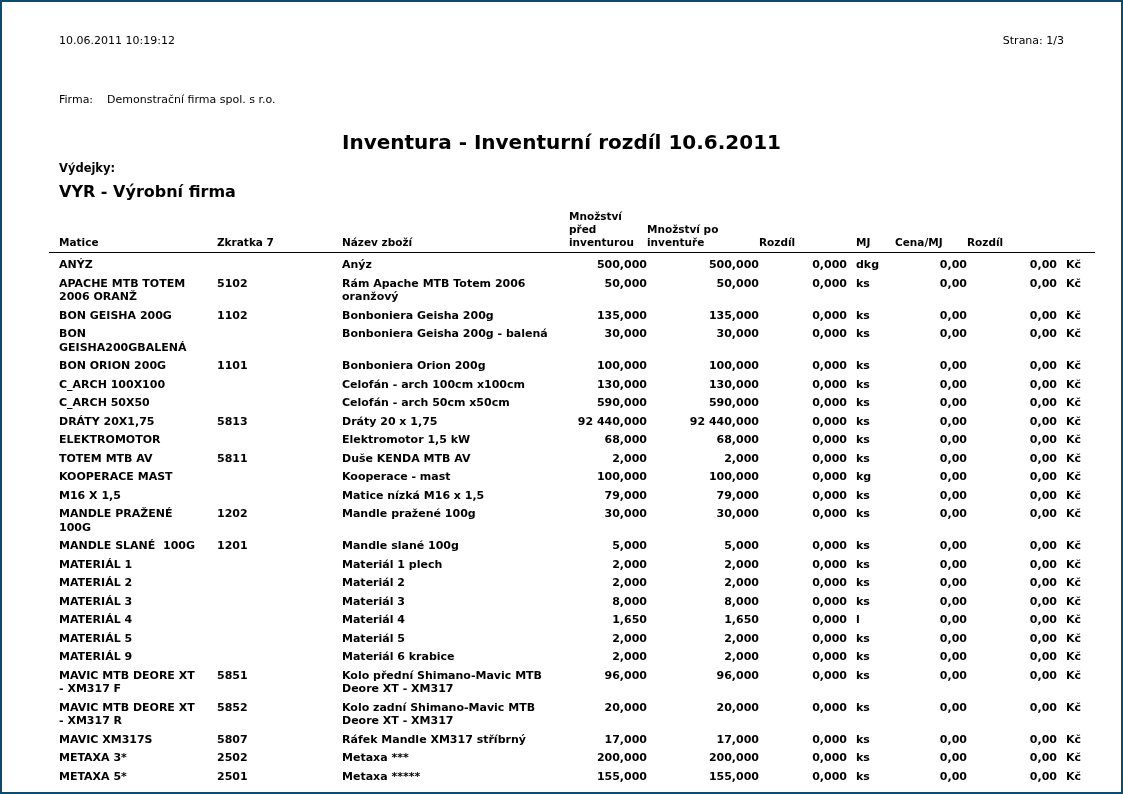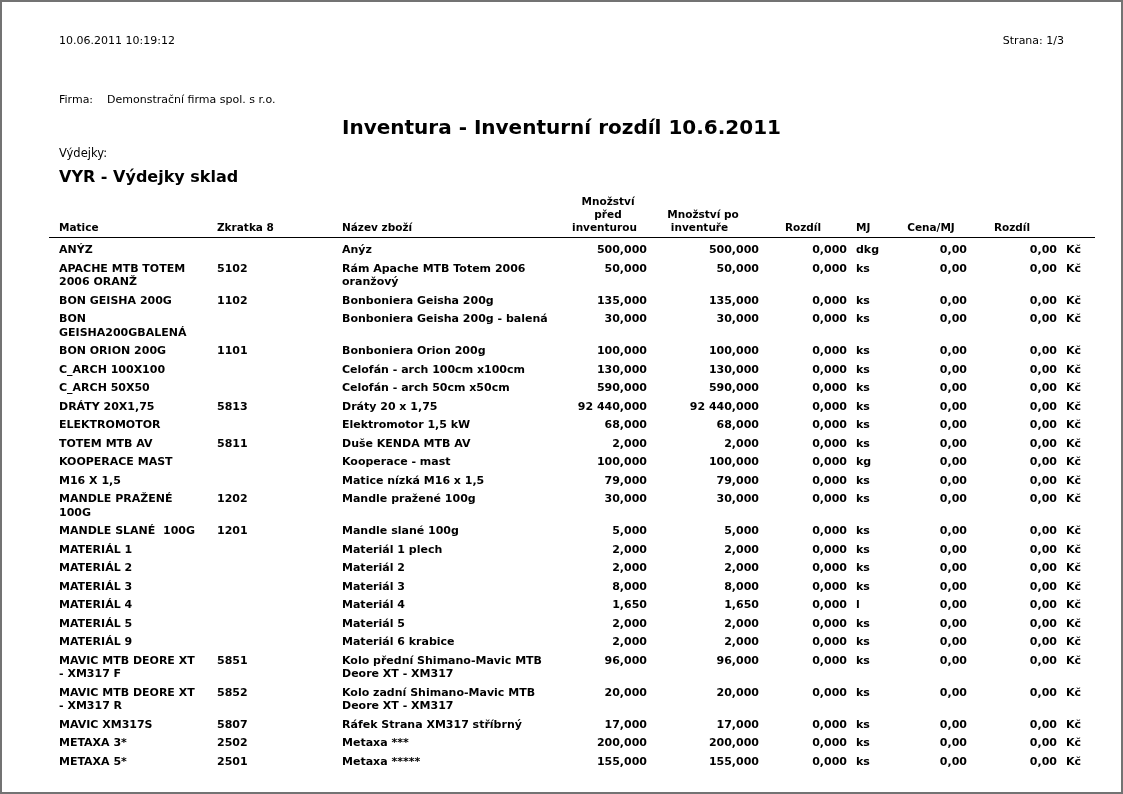--- a/index.html
+++ b/index.html
@@ -1,39 +1,39 @@
 <!DOCTYPE html>
 <html><head>
 <meta charset="utf-8">
 <style>
   * { margin: 0; padding: 0; box-sizing: border-box; }
   html, body { background: #ffffff; }
   body { width: 1123px; height: 794px; font-family: "DejaVu Sans", "Liberation Sans", sans-serif; color: #000; }
   .page {
     width: 1123px; height: 794px;
     background: #fff;
-    border: 2px solid #737373;
+    border: 2px solid #0c4a6e;
     padding-top: 31px;
     overflow: hidden;
   }
   .page-header {
     display: flex; justify-content: space-between; align-items: flex-start;
     margin: 0 57px;
     font-size: 11px; line-height: 15px;
   }
   .meta-left .firma-line { display: flex; margin-top: 44px; }
   .firma-label { margin-right: 14px; }
   .report-title {
     text-align: center;
     font-size: 20px; font-weight: bold;
-    margin-top: 8px; line-height: 24px;
+    margin-top: 23px; line-height: 24px;
   }
   .vydejky {
     margin: 7px 0 0 57px;
-    font-size: 11.5px; font-weight: normal; line-height: 14px;
+    font-size: 11.5px; font-weight: bold; line-height: 14px;
   }
   .section-title {
     margin: 7px 0 0 57px;
     font-size: 16px; font-weight: bold; line-height: 19px;
   }
   table.report {
     border-collapse: collapse;
     table-layout: fixed;
     margin: 9px 0 0 47px;
     width: 1046px;
@@ -42,21 +42,21 @@
   col.c4 { width: 78px; }  col.c5 { width: 112px; } col.c6 { width: 88px; }
   col.c7 { width: 48px; }  col.c8 { width: 72px; }  col.c9 { width: 90px; }
   col.c10 { width: 38px; }
   thead th {
     font-size: 10.5px; font-weight: bold; line-height: 13px;
     vertical-align: bottom;
     border-bottom: 1.5px solid #000;
     padding-bottom: 3px;
   }
   thead th.l { text-align: left; }
-  thead th.r { text-align: center; }
+  thead th.r { text-align: left; }
   thead th .sub { padding-right: 7px; }
   th.c1pad, td.c1pad { padding-left: 10px; }
   tbody td {
     font-size: 11px; font-weight: bold; line-height: 13.5px;
     vertical-align: top;
     padding-top: 5px;
   }
   td.l { text-align: left; }
   td.r { text-align: right; }
   td.c-zkratka { white-space: pre-wrap; padding-right: 14px; }
@@ -76,39 +76,39 @@
         <span>Demonstrační firma spol. s r.o.</span>
       </div>
     </div>
     <div class="meta-right">Strana: 1/3</div>
   </div>
 
   <div class="report-title">Inventura - Inventurní rozdíl 10.6.2011</div>
 
   <div class="vydejky">Výdejky:</div>
 
-  <div class="section-title">VYR - Výdejky sklad</div>
+  <div class="section-title">VYR - Výrobní firma</div>
 
   <table class="report">
     <colgroup>
       <col class="c1">
         <col class="c2">
         <col class="c3">
         <col class="c4">
         <col class="c5">
       <col class="c6">
         <col class="c7">
         <col class="c8">
         <col class="c9">
         <col class="c10">
     </colgroup>
     <thead>
       <tr>
         <th class="l c1pad">Matice</th>
-        <th class="l">Zkratka 8</th>
+        <th class="l">Zkratka 7</th>
         <th class="l">Název zboží</th>
         <th class="r">
           <div>Množství před</div>
           <div class="sub">inventurou</div>
         </th>
         <th class="r">
           <div>Množství po</div>
           <div class="sub">inventuře</div>
         </th>
         <th class="r">Rozdíl</th>
@@ -403,21 +403,21 @@
     <td class="r">0,000</td>
     <td class="l c-mj">ks</td>
     <td class="r">0,00</td>
     <td class="r">0,00</td>
     <td class="l c-mena">Kč</td>
   </tr>
 
   <tr>
     <td class="l c1pad c-zkratka">MAVIC XM317S</td>
     <td class="l">5807</td>
-    <td class="l c-nazev">Ráfek Strana XM317 stříbrný</td>
+    <td class="l c-nazev">Ráfek Mandle XM317 stříbrný</td>
     <td class="r">17,000</td>
     <td class="r">17,000</td>
     <td class="r">0,000</td>
     <td class="l c-mj">ks</td>
     <td class="r">0,00</td>
     <td class="r">0,00</td>
     <td class="l c-mena">Kč</td>
   </tr>
 
   <tr>

